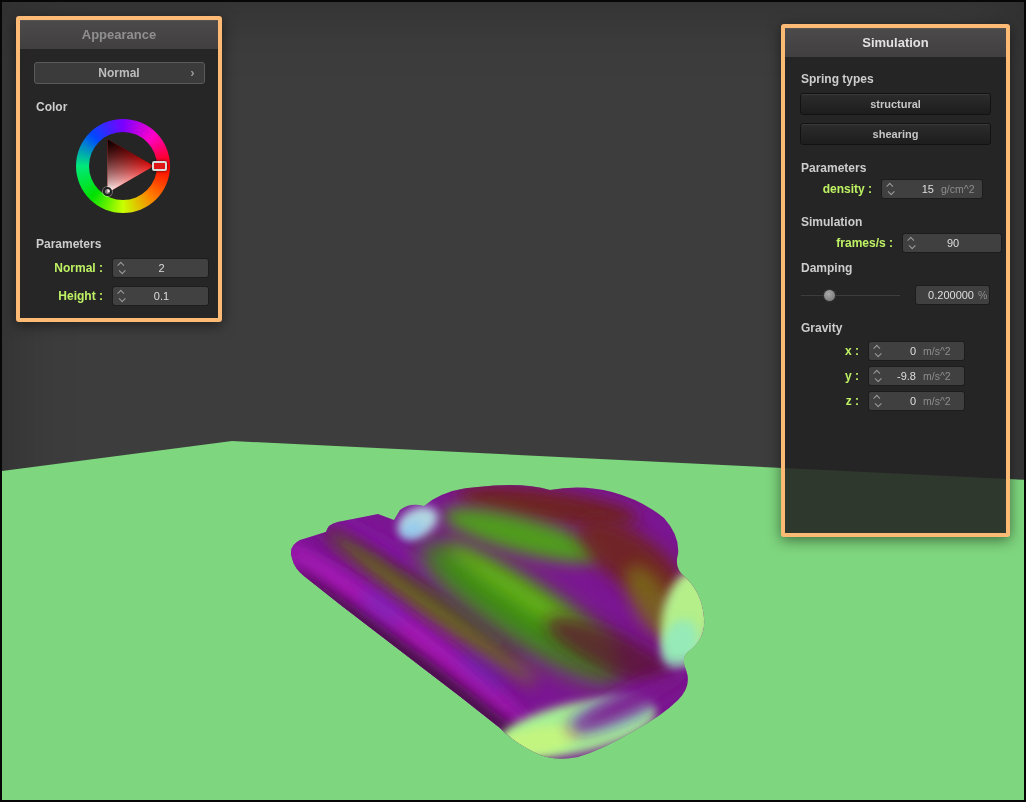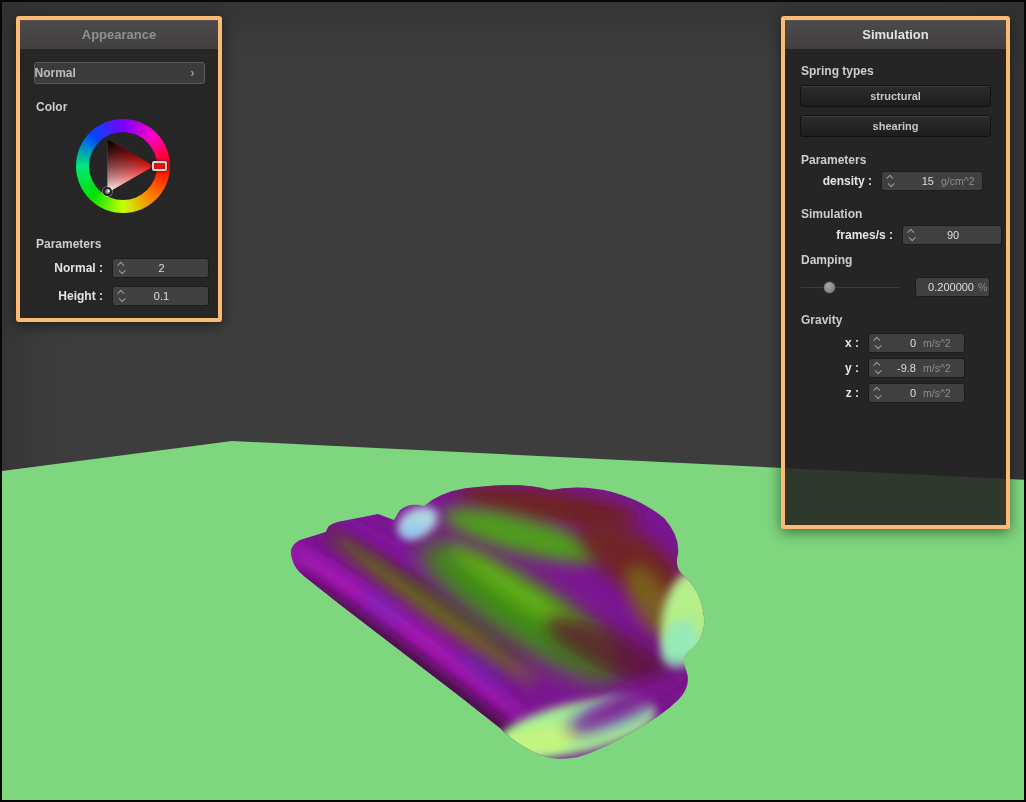--- a/index.html
+++ b/index.html
@@ -32,30 +32,30 @@
   .panel-header {
     height:30px;
     background:linear-gradient(180deg,#4c4a4a,#413f3f);
     border-bottom:1px solid #262525;
     box-shadow: inset 0 1px 0 rgba(255,255,255,0.06);
     display:flex; align-items:center; justify-content:center;
     font-size:13px; font-weight:bold;
   }
   .appearance-panel { left:14px; top:14px; width:206px; height:306px; background:rgba(38,37,37,0.97); }
   .appearance-panel .panel-header { color:#909090; }
-  .simulation-panel { left:779px; top:14px; width:229px; height:513px; background:rgba(35,34,34,0.88); }
+  .simulation-panel { left:779px; top:22px; width:229px; height:513px; background:rgba(35,34,34,0.88); }
   .simulation-panel .panel-header { color:#e2e2e2; }
 
   .section-label { margin:14px 16px 0; font-size:12px; font-weight:bold; color:#cdcdcd; }
 
   
   .dropdown {
     position:relative; margin:12px auto 0; width:171px; height:22px;
     background:#3c3b3b; border:1px solid #5b5a5a; border-radius:3px;
-    display:flex; align-items:center; justify-content:flex-start;
+    display:flex; align-items:center; justify-content:center;
     font-size:12px; font-weight:bold; color:#bdbdbd; cursor:pointer;
   }
   .dd-chevron { position:absolute; right:9px; top:2px; color:#9a9a9a; font-size:13px; font-weight:bold; }
 
   
   .wheel { position:relative; width:94px; height:94px; margin:5px 0 0 56px; }
   .hue-ring {
     position:absolute; inset:0; border-radius:50%;
     background: conic-gradient(from 0deg,
       #7a00ff 0deg, #ff00c8 45deg, #ff0000 90deg, #ff7a00 135deg,
@@ -71,21 +71,21 @@
   .sv-marker {
     position:absolute; left:27px; top:68px; width:9px; height:9px;
     border:2px solid #222; border-radius:50%;
     background:rgba(235,235,235,0.45);
     box-shadow:0 0 0 1px rgba(255,255,255,0.35);
   }
 
   
   .rows { margin-top:7px; }
   .prow { display:flex; align-items:center; margin-bottom:8px; padding-left:16px; }
-  .plabel { flex:1; text-align:right; padding-right:9px; font-size:12px; font-weight:bold; color:#e5e5e5; white-space:nowrap; }
+  .plabel { flex:1; text-align:right; padding-right:9px; font-size:12px; font-weight:bold; color:#bef264; white-space:nowrap; }
   .field {
     display:flex; align-items:center; height:20px;
     background:rgba(255,255,255,0.125);
     border:1px solid rgba(0,0,0,0.55);
     border-radius:3px;
   }
   .spin { width:16px; height:100%; display:flex; flex-direction:column; align-items:center; justify-content:center; gap:2px; cursor:pointer; }
   .caret { display:block; width:5px; height:5px; border-left:1px solid #9c9c9c; border-top:1px solid #9c9c9c; }
   .caret.up { transform:rotate(45deg) translateY(1px); }
   .caret.down { transform:rotate(-135deg) translateY(1px); }

